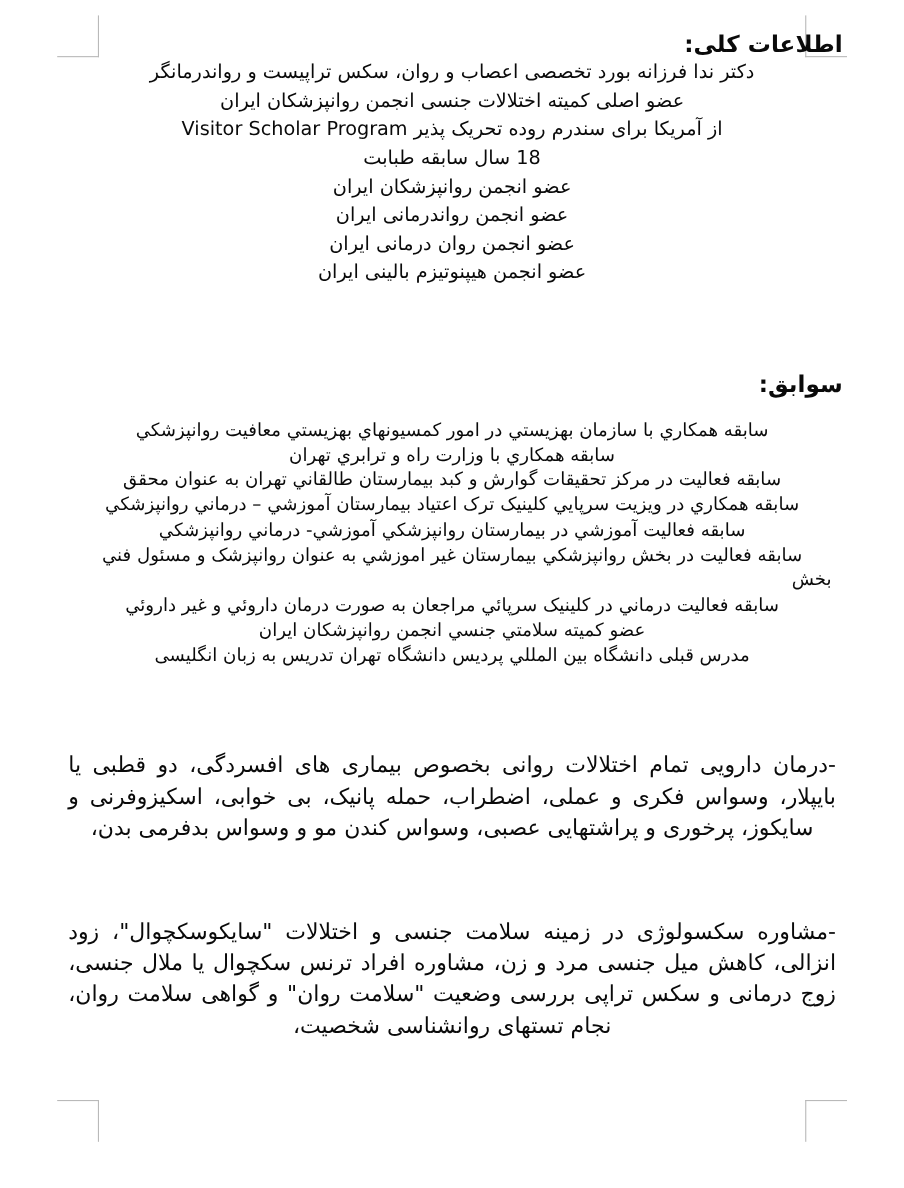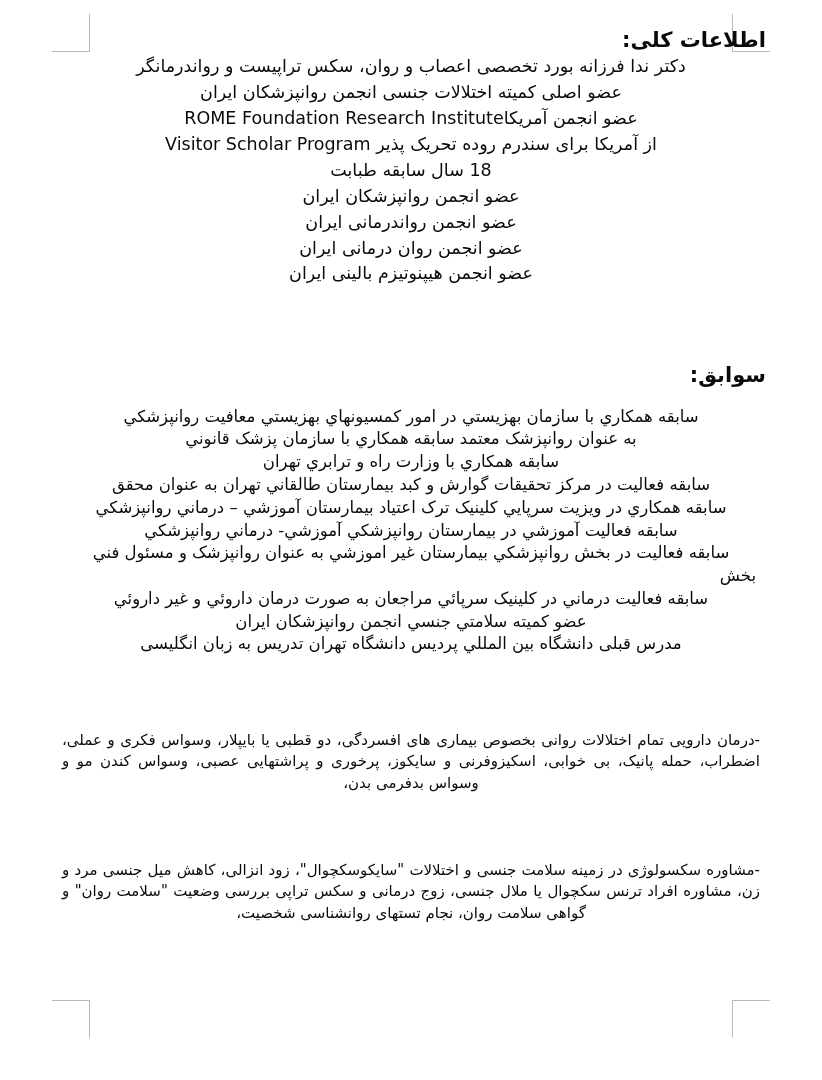--- a/index.html
+++ b/index.html
@@ -97,21 +97,21 @@
   .block-exp .line.wrapped {
     text-align: center;
   }
   .block-exp .line.wrapped .tail {
     display: block;
     text-align: right;
     padding-right: 38px;
   }
 
   .para {
-    font-size: 15px;
+    font-size: 20px;
     line-height: 1.42;
     text-align: justify;
     text-align-last: center;
     margin: 0;
     padding: 0 34px 0 34px;
   }
 
   .spacer-lg { height: 74px; }
   .spacer-md { height: 44px; }
   .spacer-sm { height: 22px; }
@@ -128,38 +128,36 @@
   <div class="crop crop-bl"></div>
   <div class="crop crop-br"></div>
 
   <div class="content">
 
     <h1 class="section-heading">اطلاعات کلی:</h1>
 
     <div class="block-info">
       <p class="line">دکتر ندا فرزانه بورد تخصصی اعصاب و روان، سکس تراپیست و رواندرمانگر</p>
       <p class="line">عضو اصلی کمیته اختلالات جنسی انجمن روانپزشکان ایران</p>
-      <p class="line">عضو انجمن آمریکاROME Foundation Research Institute</p>
       <p class="line">از آمریکا برای سندرم روده تحریک پذیر Visitor Scholar Program</p>
       <p class="line">18 سال سابقه طبابت</p>
       <p class="line">عضو انجمن روانپزشکان ایران</p>
       <p class="line">عضو انجمن رواندرمانی ایران</p>
       <p class="line">عضو انجمن روان درمانی ایران</p>
       <p class="line">عضو انجمن هیپنوتیزم بالینی ایران</p>
     </div>
 
     <div class="spacer-lg"></div>
 
     <h1 class="section-heading">سوابق:</h1>
 
     <div class="heading-gap"></div>
 
     <div class="block-exp">
       <p class="line">سابقه همکاري با سازمان بهزيستي در امور کمسيونهاي بهزيستي معافيت روانپزشکي</p>
-      <p class="line">به عنوان روانپزشک معتمد سابقه همکاري با سازمان پزشک قانوني</p>
       <p class="line">سابقه همکاري با وزارت راه و ترابري تهران</p>
       <p class="line">سابقه فعاليت در مرکز تحقيقات گوارش و کبد بيمارستان طالقاني تهران به عنوان محقق</p>
       <p class="line">سابقه همکاري در ويزيت سرپايي کلينيک ترک اعتياد بيمارستان آموزشي – درماني روانپزشکي</p>
       <p class="line">سابقه فعاليت آموزشي در بيمارستان روانپزشکي آموزشي- درماني روانپزشکي</p>
       <p class="line wrapped"><span>سابقه فعاليت در بخش روانپزشکي بيمارستان غير اموزشي به عنوان روانپزشک و مسئول فني</span><span class="tail">بخش</span></p>
       <p class="line">سابقه فعاليت درماني در کلينيک سرپائي مراجعان به صورت درمان داروئي و غير داروئي</p>
       <p class="line">عضو کميته سلامتي جنسي انجمن روانپزشکان ایران</p>
       <p class="line">مدرس قبلی دانشگاه بین المللي پرديس دانشگاه تهران تدريس به زبان انگلیسی</p>
     </div>
 

